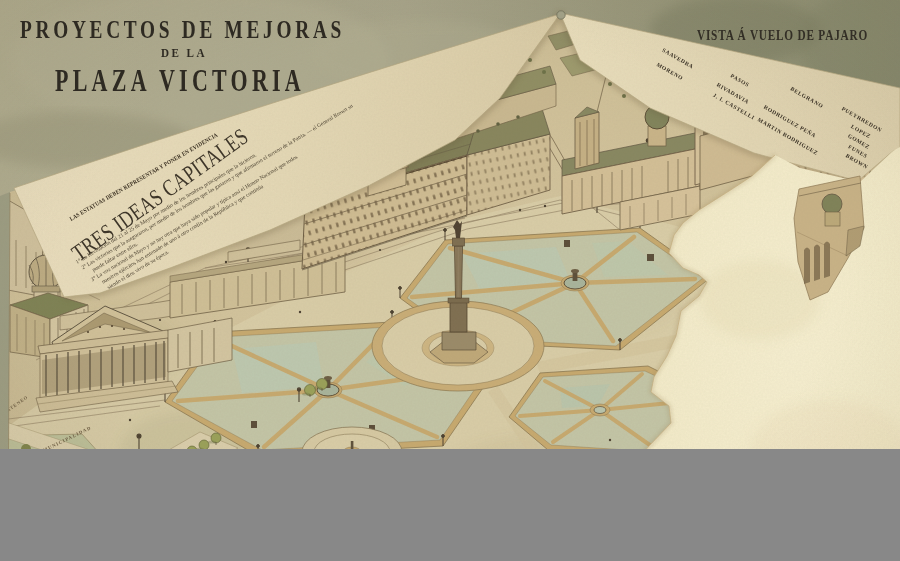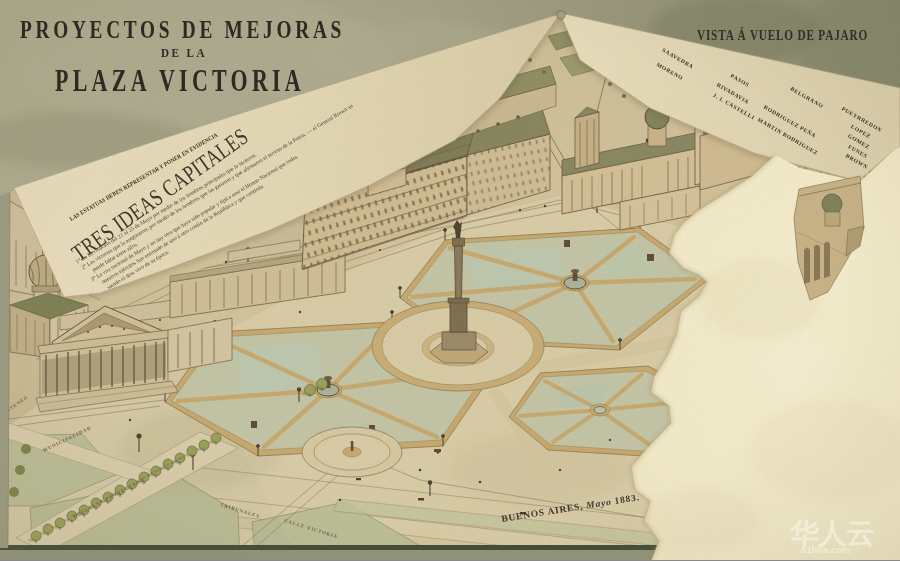--- a/index.html
+++ b/index.html
@@ -1,16 +1,16 @@
 <!DOCTYPE html>
 <html><head>
 <meta charset="utf-8">
 <style>
   html,body{margin:0;padding:0;background:#888;}
-  #stage{width:900px;height:560px;position:relative;overflow:hidden;font-family:"Liberation Serif",serif;}
+  #stage{width:900px;height:449px;position:relative;overflow:hidden;font-family:"Liberation Serif",serif;}
 </style>
 </head>
 <body>
 <div id="stage">
 <svg width="900" height="561" viewBox="0 0 900 561">
 <defs>
   <linearGradient id="gOlive" x1="0" y1="0" x2="1" y2="0">
     <stop offset="0" stop-color="#aeab8e"></stop>
     <stop offset="0.45" stop-color="#a6a389"></stop>
     <stop offset="0.7" stop-color="#97967a"></stop>

